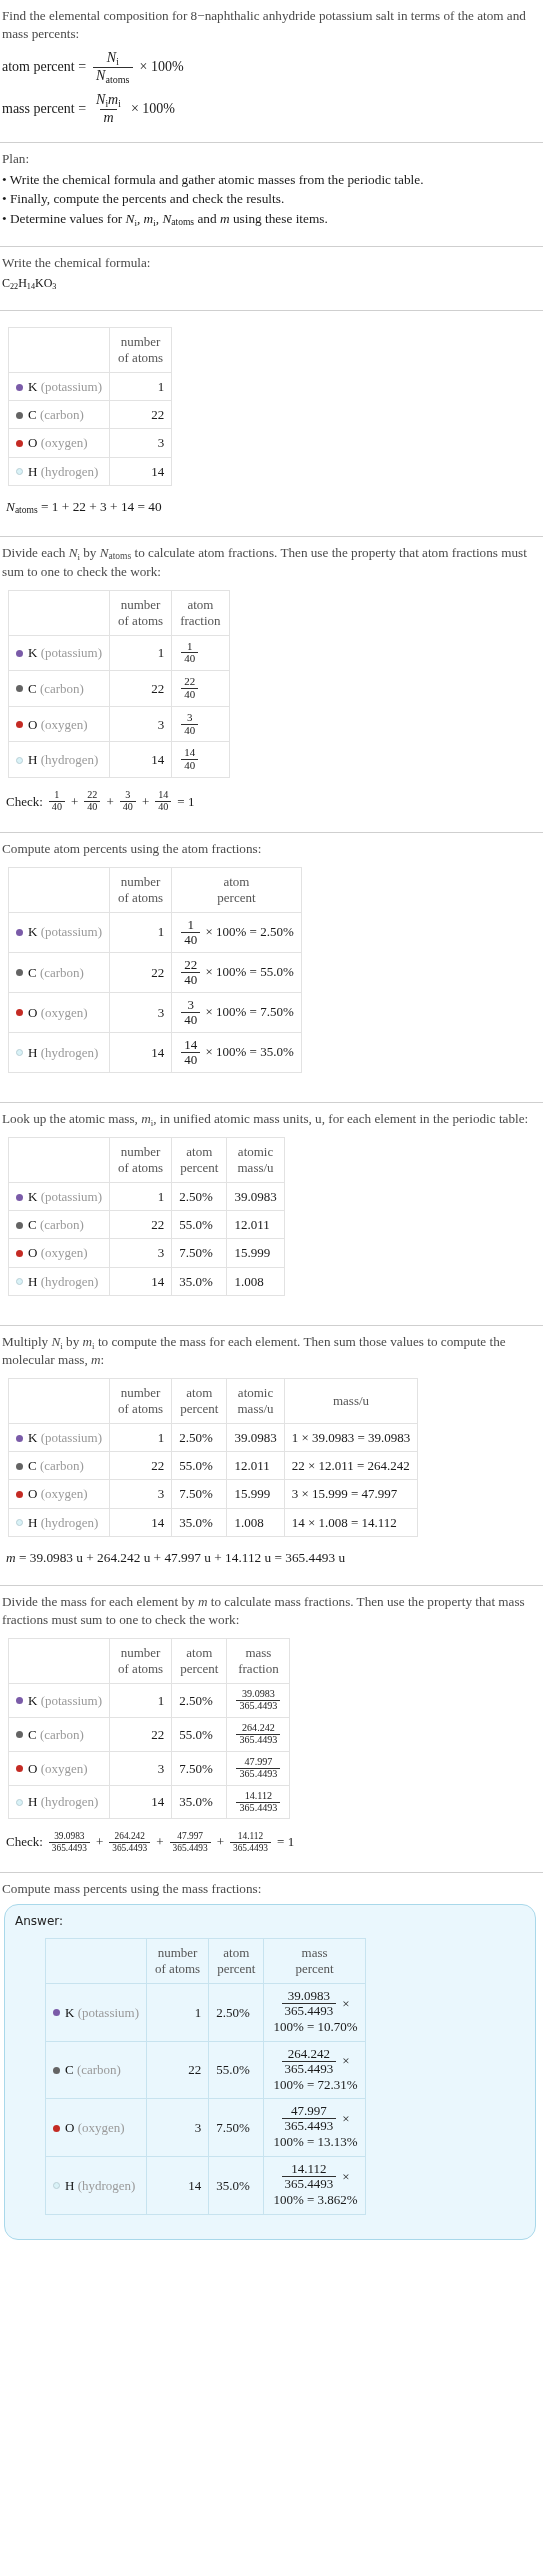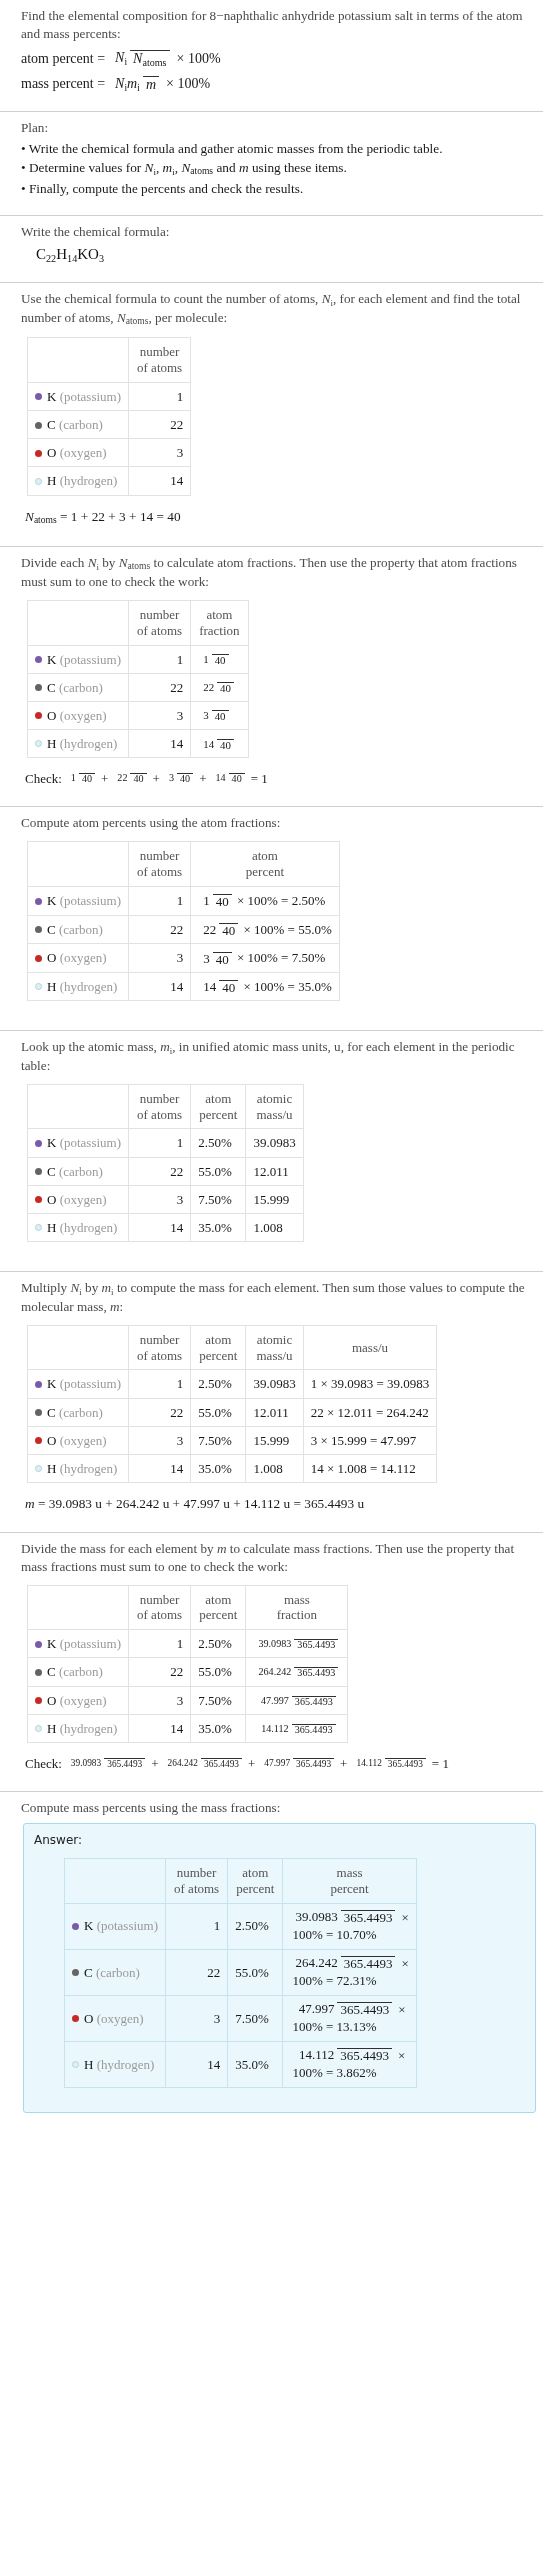--- a/index.html
+++ b/index.html
@@ -10,37 +10,37 @@
   body {
     width: 544px;
     font-family: "Liberation Serif", "DejaVu Serif", serif;
     color: #222222;
     font-size: 13px;
     line-height: 1.32;
     -webkit-font-smoothing: antialiased;
   }
   .page { width: 544px; padding: 0; }
 
-  .section { padding: 7px 6px 9px 21px; }
+  .section { padding: 7px 6px 9px 2px; }
   .rule { height: 1px; background: #cfcfcf; margin: 0; width: 100%; }
 
   .prose { color: #4a4a4a; font-size: 13.2px; line-height: 1.36; }
   .formula-line { color: #1a1a1a; font-size: 14px; margin-top: 7px; display: flex; align-items: center; gap: 5px;}
   .plan-head { color: #4a4a4a; margin-bottom: 2px; }
   .bullet { color: #1a1a1a; font-size: 13.3px; line-height: 1.45; }
 
   i.v { font-style: italic; }
   .sub { font-size: 0.68em; vertical-align: -0.28em; }
   .supsub { font-size: 0.72em; vertical-align: -0.25em; }
 
   
   .frac {
     display: inline-flex;
-    flex-direction: row;
-    align-items: flex-start;
+    flex-direction: column;
+    align-items: center;
     vertical-align: middle;
     margin: 0 2px;
     line-height: 1.08;
   }
   .frac .num { padding: 0 3px; }
   .frac .den { padding: 0 3px; border-top: 1px solid #303030; font-family: Liberation Serif, serif; }
   .frac.sm { font-size: 0.84em; }
   .frac.tiny { font-size: 0.78em; }
 
   table.chem {
@@ -77,21 +77,21 @@
     vertical-align: 0.5px;
   }
 
   .checkline { margin: 9px 0 2px 4px; color: #1a1a1a; font-size: 13px; display: flex; align-items: center; flex-wrap: wrap; gap: 4px;}
   .eqline { margin: 10px 0 2px 4px; color: #1a1a1a; font-size: 13.3px; }
 
   
   .answerbox {
     background: #eaf7fd;
     border: 1px solid #a9d8ea;
-    border-radius: 3px;
+    border-radius: 14px;
     margin: 6px 2px 0 2px;
     padding: 9px 10px 12px 10px;
   }
   .answerbox .answer-label {
     font-family: "DejaVu Sans", "Liberation Sans", sans-serif;
     font-size: 12px;
     color: #222;
     margin-bottom: 4px;
   }
   .answerbox table.chem td { border-color: #c7e3ef; }
@@ -127,39 +127,38 @@
       <span>× 100%</span>
     </div>
     <div class="spacer"></div>
   </div>
 
   <div class="rule"></div>
 
   <div class="section">
     <div class="prose plan-head">Plan:</div>
     <div class="bullet">• Write the chemical formula and gather atomic masses from the periodic table.</div>
+    <div class="bullet">• Finally, compute the percents and check the results.</div>
     <div class="bullet">• Determine values for <i class="v">N</i><span class="sub">i</span>, <i class="v">m</i><span class="sub">i</span>, <i class="v">N</i><span class="supsub">atoms</span> and <i class="v">m</i> using these items.</div>
-    <div class="bullet">• Finally, compute the percents and check the results.</div>
     <div class="spacer"></div>
   </div>
 
   <div class="rule"></div>
 
   <div class="section">
     <div class="prose">Write the chemical formula:</div>
-    <div style="margin-top:4px;font-size:15px;color:#111;margin-left:15px;">
+    <div style="margin-top:4px;font-size:12px;color:#111;">
       <span>C<span class="sub">22</span></span><span>H<span class="sub">14</span></span><span>K</span><span>O<span class="sub">3</span></span>
     </div>
     <div class="spacer"></div>
   </div>
 
   <div class="rule"></div>
 
   <div class="section">
-    <div class="prose">Use the chemical formula to count the number of atoms, <i class="v">N</i><span class="sub">i</span>, for each element and find the total number of atoms, <i class="v">N</i><span class="supsub">atoms</span>, per molecule:</div>
 
     <table class="chem">
       <thead>
         <tr>
           <td></td>
           <td><span>number</span><br><span>of atoms</span></td>
         </tr>
       </thead>
       <tbody>
         <tr>

